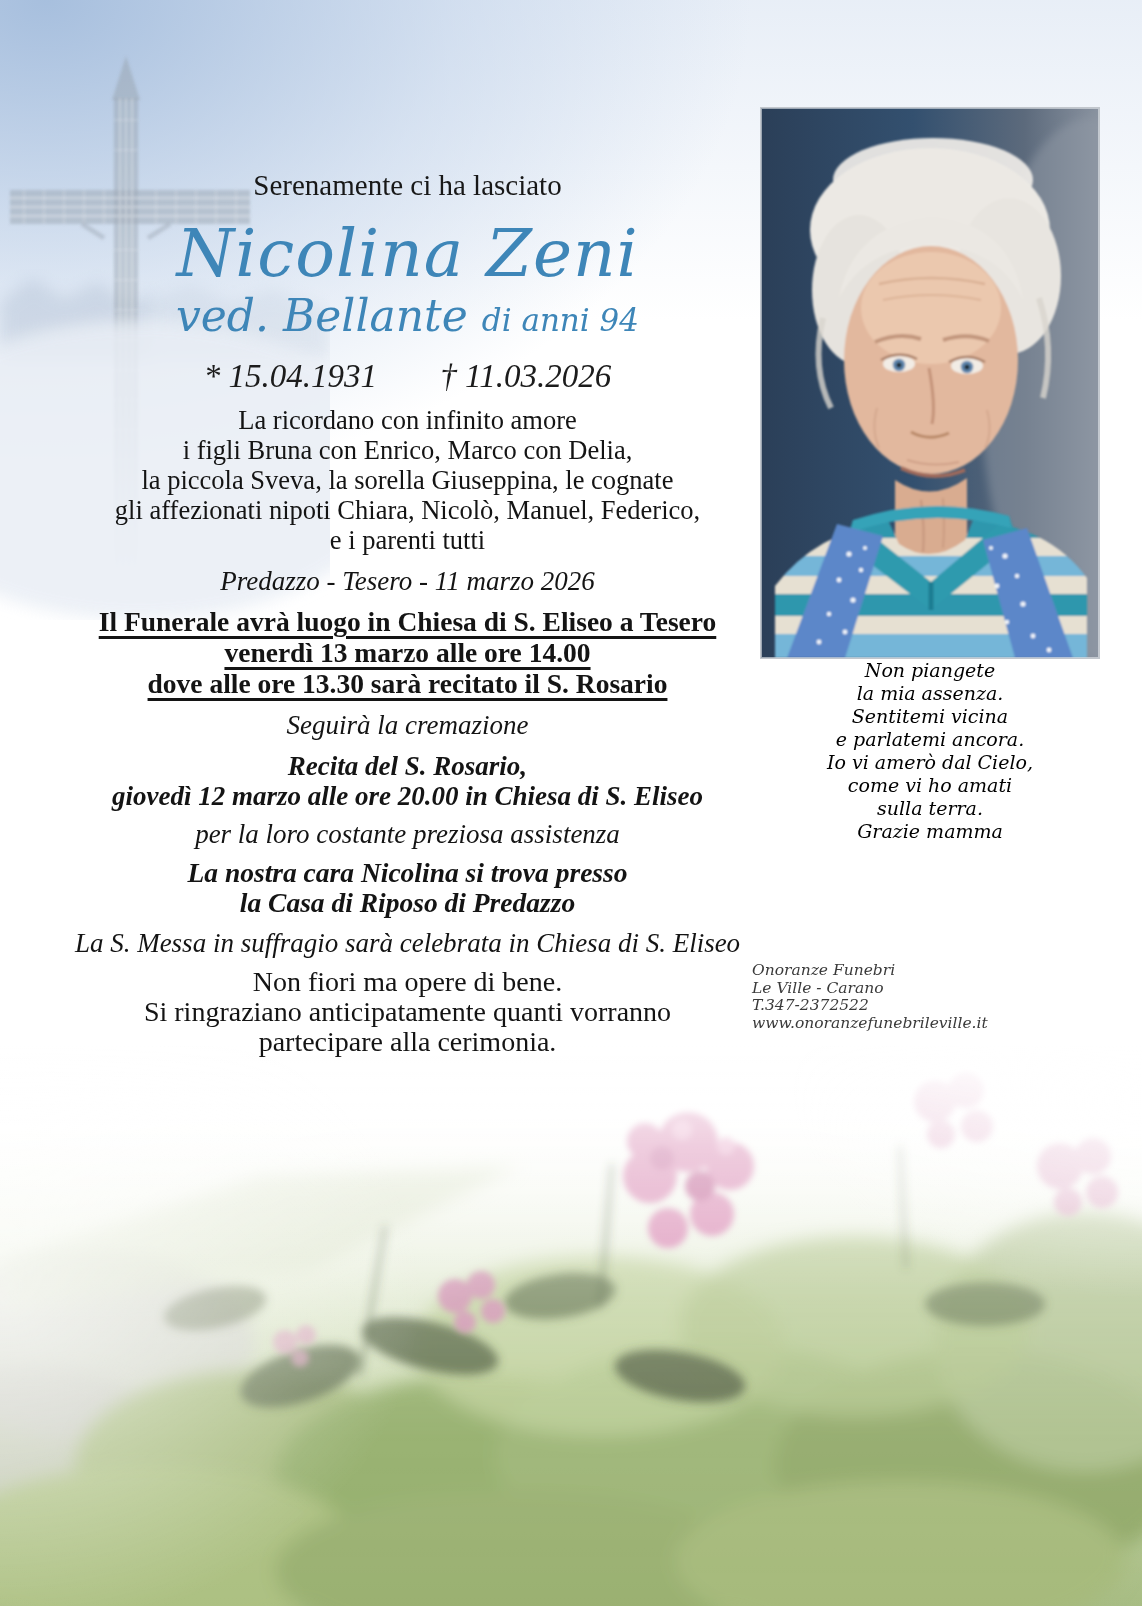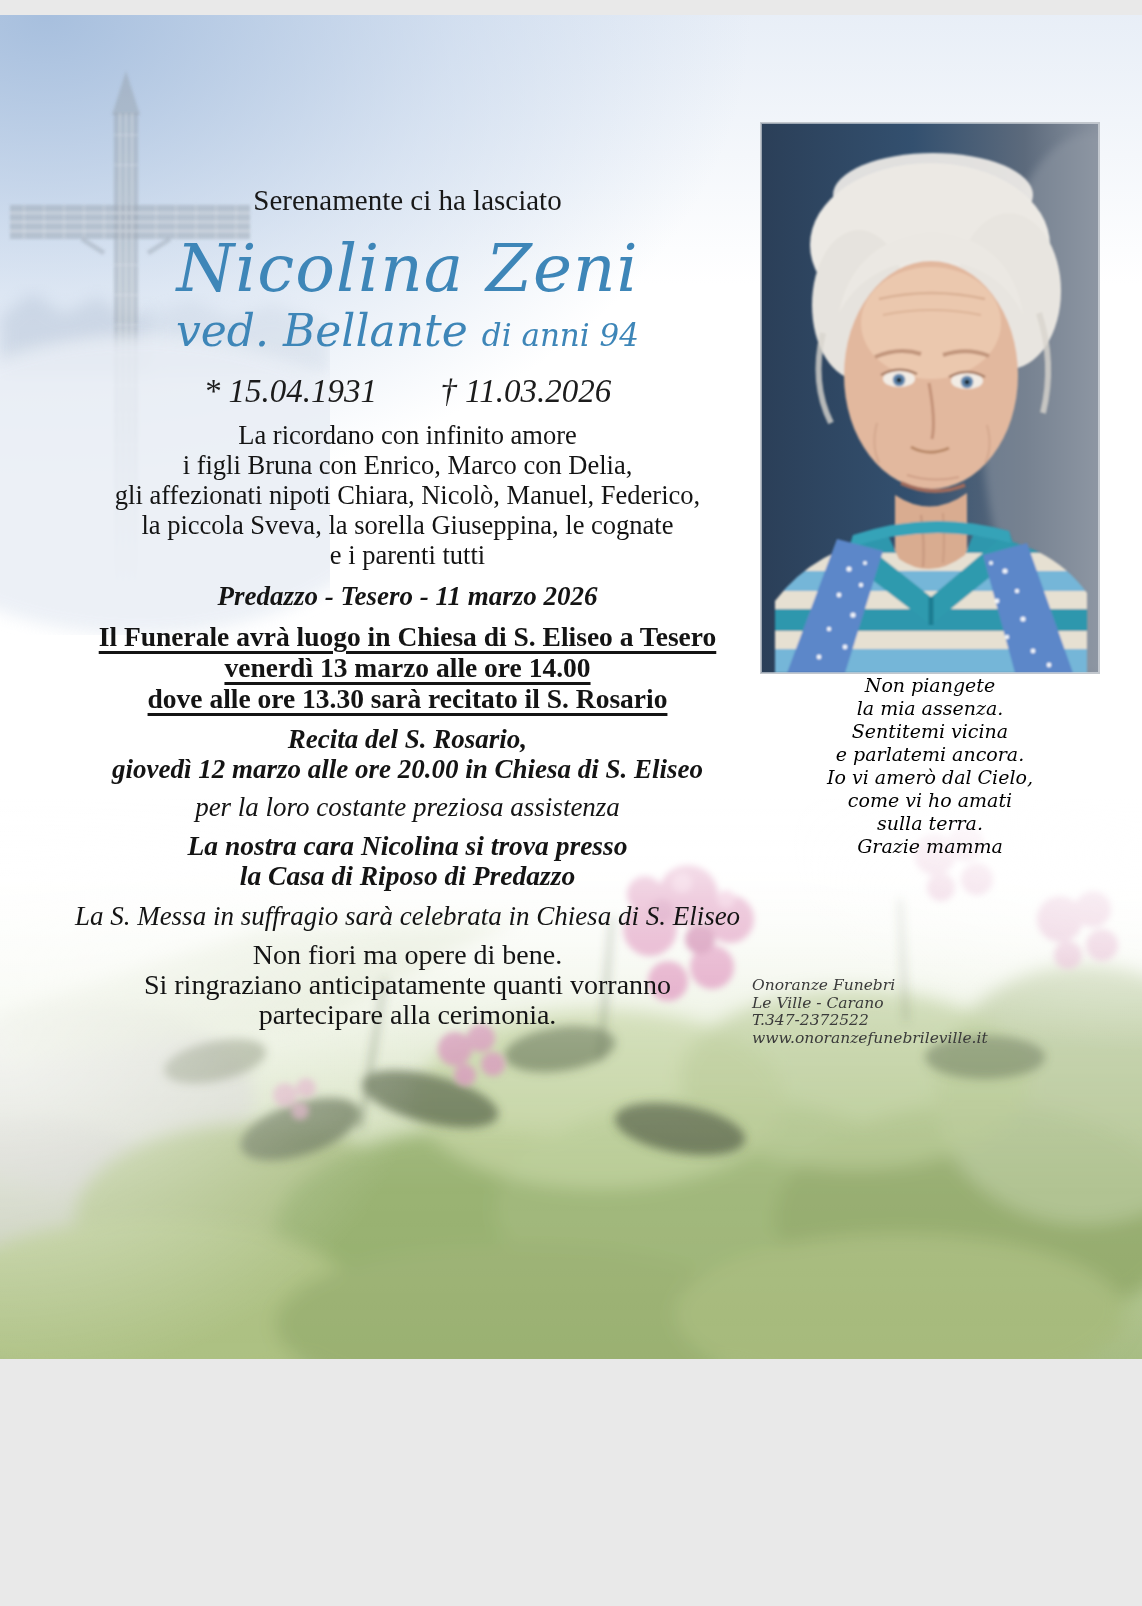--- a/index.html
+++ b/index.html
@@ -1,19 +1,19 @@
 <!DOCTYPE html>
 <html><head>
 <meta charset="utf-8">
 <style>
   html,body{margin:0;padding:0;background:#e9e9e9;}
   .page{
     position:relative;
-    width:1142px;height:1344px;
-    margin:15px auto;
+    width:1142px;height:1606px;
+    margin:0 auto;
     background:#ffffff;
     overflow:hidden;
     font-family:"Liberation Serif", serif;
     color:#141414;
   }
   
   .sky{
     position:absolute;inset:0;
     background:
       radial-gradient(ellipse 980px 680px at 4% 0%, rgba(160,186,219,.9), rgba(188,207,232,.5) 42%, rgba(255,255,255,0) 72%),
@@ -32,21 +32,21 @@
     font-size:66px;line-height:71px;letter-spacing:1px;
   }
   .vedline{
     font-family:"DejaVu Serif", serif;font-style:italic;
     font-size:44px;line-height:50px;margin-top:2px;
   }
   .age-note{font-size:31px;}
   .dates{font-style:italic;font-size:33px;line-height:34px;margin-top:14px;color:#1c1c1c;}
   .dates .death{margin-left:55px;}
   .family{font-size:26.5px;line-height:30px;margin-top:12px;}
-  .place-date{font-weight:bold;font-style:italic;font-size:27px;line-height:31px;margin-top:11px;}
+  .place-date{font-weight:normal;font-style:italic;font-size:27px;line-height:31px;margin-top:11px;}
   .funeral{font-weight:bold;font-size:27.5px;line-height:31px;margin-top:9px;}
   .funeral span{
     text-decoration:underline;
     text-decoration-thickness:2.5px;
     text-underline-offset:5px;
   }
   .cremation{font-style:italic;font-size:27px;line-height:31px;margin-top:11px;}
   .rosary{font-weight:bold;font-style:italic;font-size:27px;line-height:30px;margin-top:10px;}
   .thanks{font-style:italic;font-size:27px;line-height:29px;margin-top:9px;}
   .residence{font-weight:bold;font-style:italic;font-size:27.5px;line-height:30px;margin-top:9px;}
@@ -268,33 +268,34 @@
     </div>
 
     <div class="dates">
       <span>* 15.04.1931</span>
       <span class="death">† 11.03.2026</span>
     </div>
 
     <div class="family">
       <div>La ricordano con infinito amore</div>
       <div>i figli Bruna con Enrico, Marco con Delia,</div>
+      <div>la piccola Sveva, la sorella Giuseppina, le cognate</div>
       <div>gli affezionati nipoti Chiara, Nicolò, Manuel, Federico,</div>
-      <div>la piccola Sveva, la sorella Giuseppina, le cognate</div>
       <div>e i parenti tutti</div>
     </div>
 
     <div class="place-date">Predazzo - Tesero - 11 marzo 2026</div>
 
     <div class="funeral">
       <div><span>Il Funerale avrà luogo in Chiesa di S. Eliseo a Tesero</span></div>
       <div><span>venerdì 13 marzo alle ore 14.00</span></div>
       <div><span>dove alle ore 13.30 sarà recitato il S. Rosario</span></div>
     </div>
 
+    <div class="cremation">Seguirà la cremazione</div>
 
     <div class="rosary">
       <div>Recita del S. Rosario,</div>
       <div>giovedì 12 marzo alle ore 20.00 in Chiesa di S. Eliseo</div>
     </div>
 
     <div class="thanks">
       <div>per la loro costante preziosa assistenza</div>
     </div>
 

